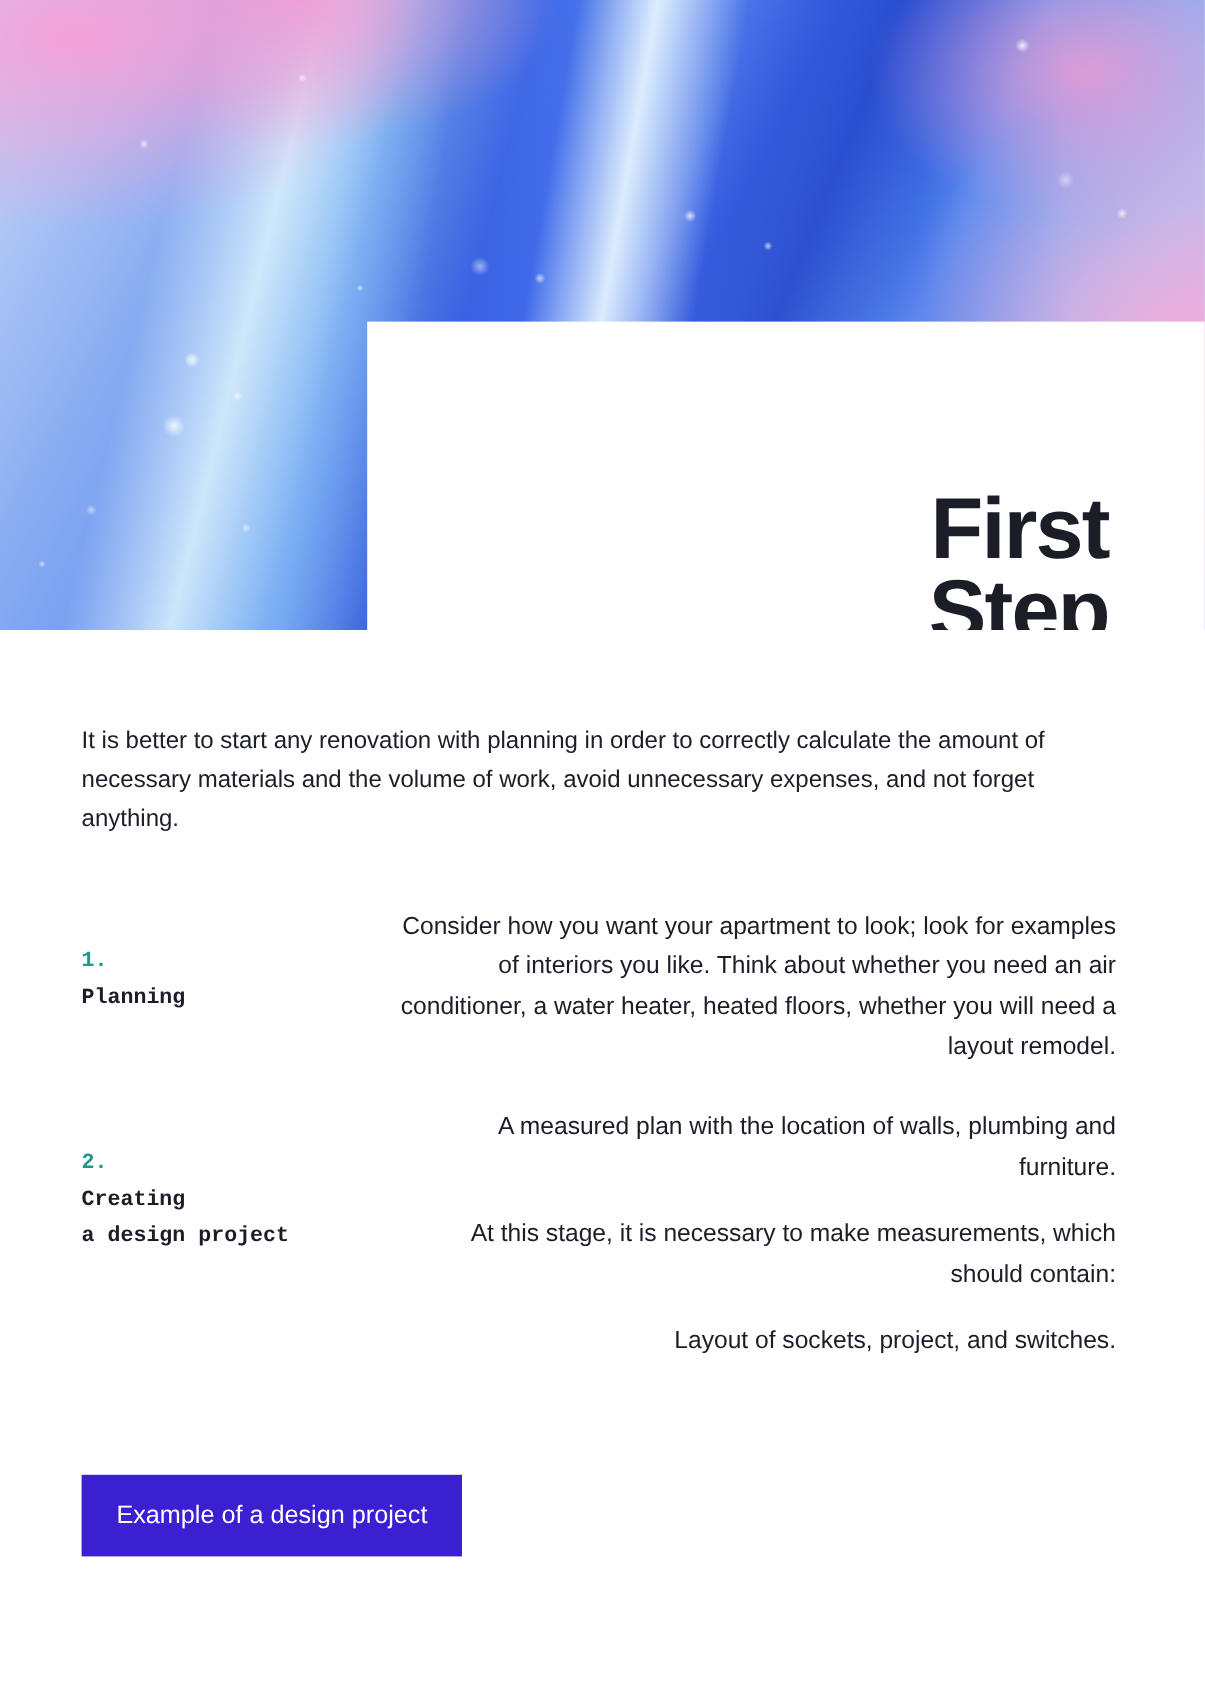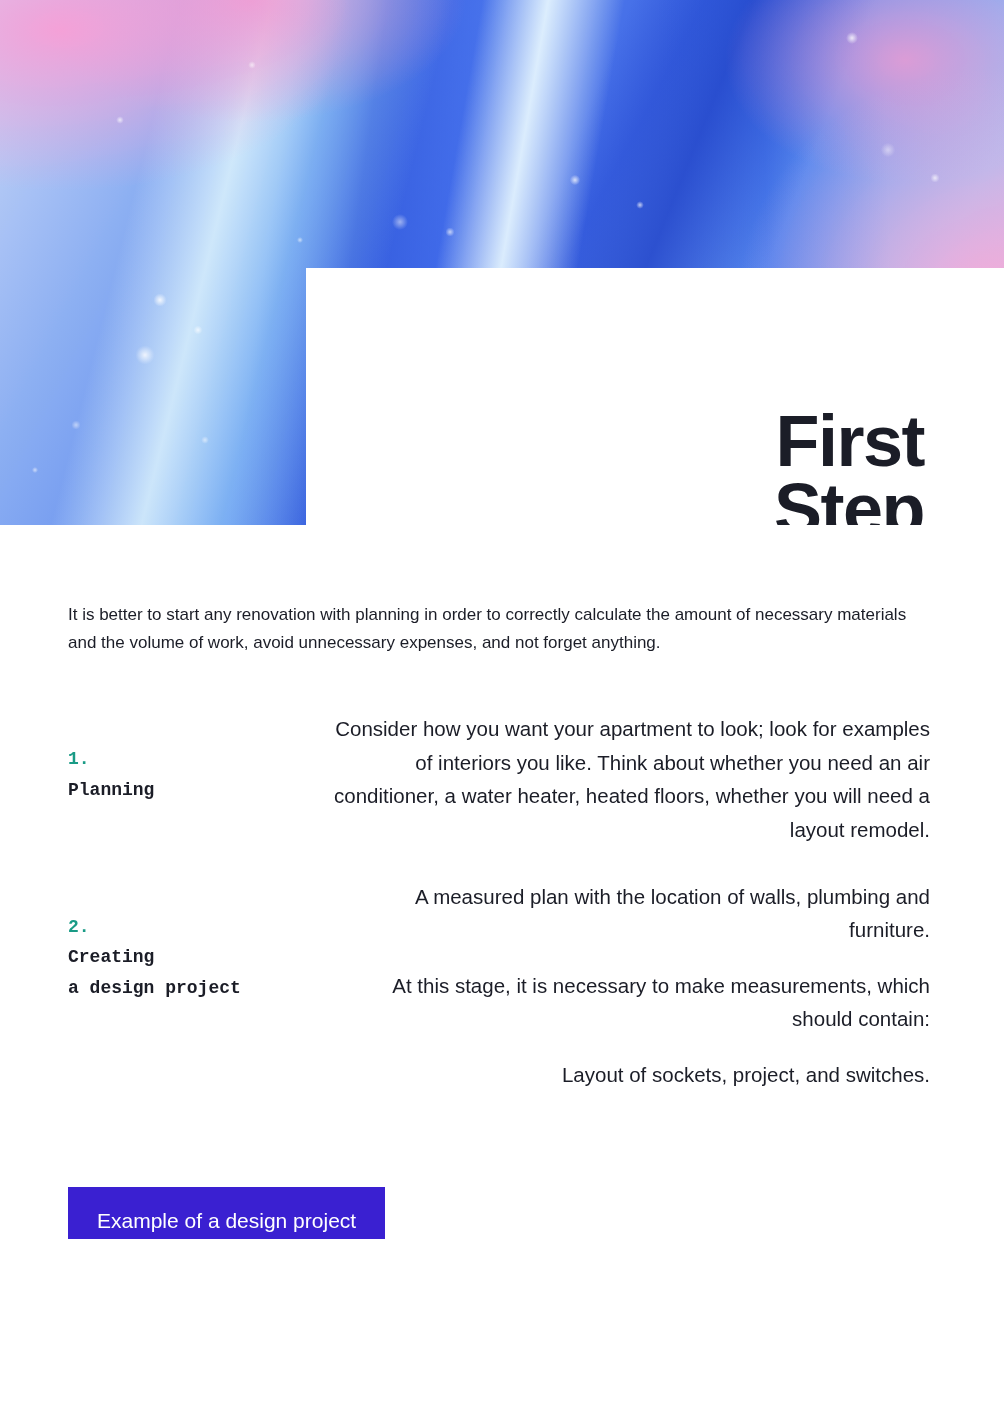--- a/index.html
+++ b/index.html
@@ -93,21 +93,21 @@
 
   
   .content {
     position: absolute;
     left: 0;
     top: 525px;
     width: 1004px;
   }
   .intro {
     margin: 76px 84px 0 68px;
-    font-size: 17px;
+    font-size: 20px;
     line-height: 1.63;
     color: #1b1d27;
   }
 
   .steps {
     margin: 56px 0 0 0;
   }
   .step {
     display: flex;
     align-items: flex-start;
@@ -145,21 +145,21 @@
 
   .cta-wrap {
     padding: 62px 0 0 68px;
   }
   .cta-button {
     display: inline-block;
     background: #3a20d1;
     color: #ffffff;
     font-size: 21px;
     line-height: 1;
-    padding: 23px 29px 8px 29px;
+    padding: 23px 29px 24px 29px;
     border: none;
     border-radius: 0;
     font-family: "Liberation Sans", sans-serif;
     cursor: pointer;
   }
 </style>
 </head>
 <body>
 
 <div class="hero">

